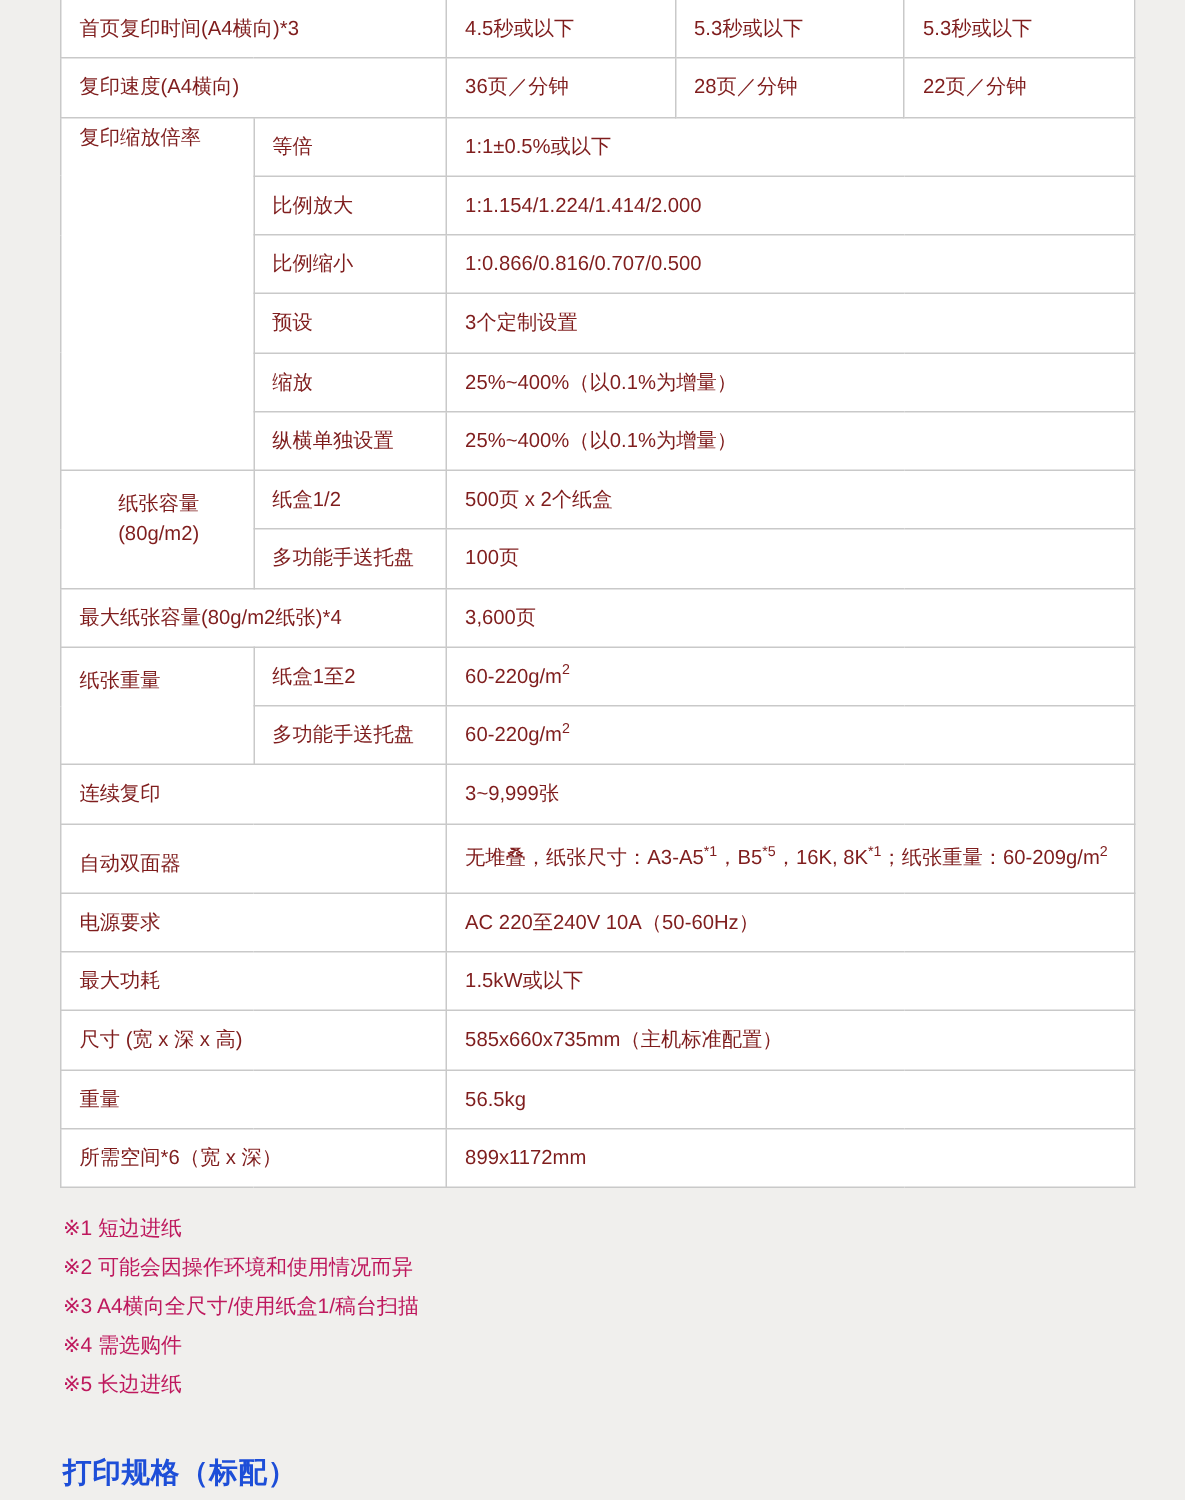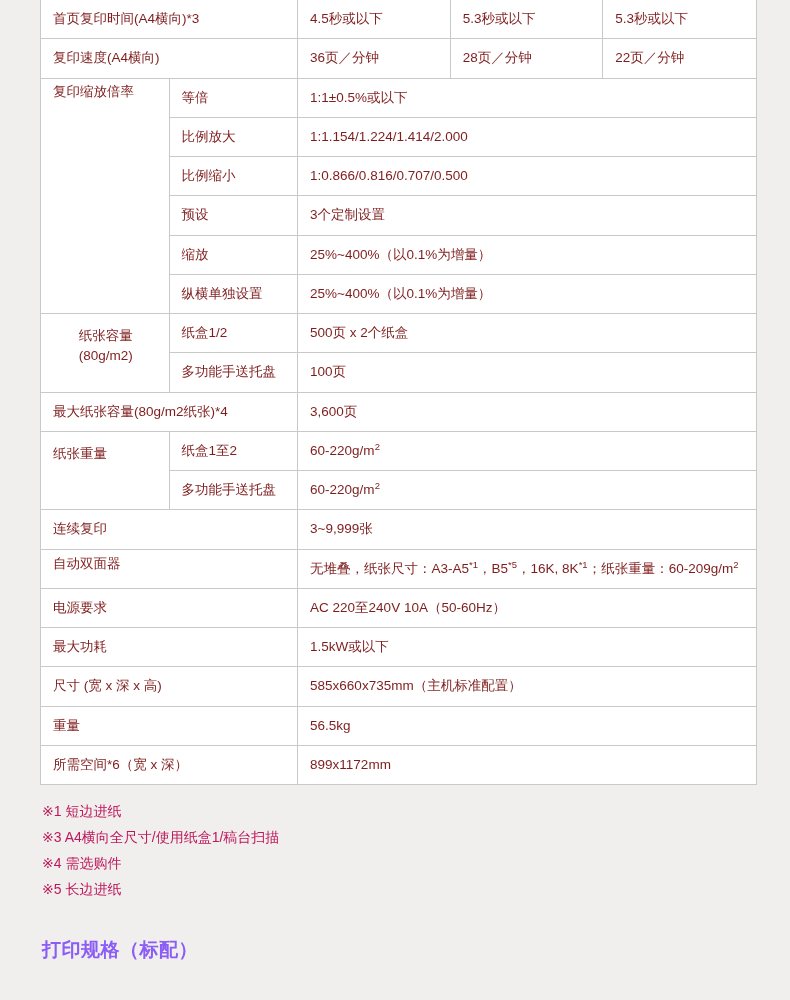--- a/index.html
+++ b/index.html
@@ -64,21 +64,21 @@
     padding-left: 2px;
   }
   .notes div {
     font-size: 14px;
     color: #be185d;
     line-height: 1.85;
   }
   h2.section-title {
     font-size: 19px;
     font-weight: bold;
-    color: #8b5cf6;
+    color: #1d4ed8;
     margin: 34px 0 18px 2px;
     letter-spacing: 0.5px;
   }
   .cut-top {
     margin-top: -1px;
   }
 </style>
 </head>
 <body>
 
@@ -170,21 +170,21 @@
           <td class="lbl2">多功能手送托盘</td>
           <td colspan="3">60-220g/m<sup>2</sup></td>
         </tr>
 
         <tr>
           <td class="lbl" colspan="2">连续复印</td>
           <td colspan="3">3~9,999张</td>
         </tr>
 
         <tr>
-          <td class="lbl" colspan="2" style="vertical-align: top; padding-top: 4px;">自动双面器</td>
+          <td class="lbl" colspan="2" style="vertical-align: top; padding-top: 16px;">自动双面器</td>
           <td colspan="3">无堆叠，纸张尺寸：A3-A5<sup>*1</sup>，B5<sup>*5</sup>，16K, 8K<sup>*1</sup>；纸张重量：60-209g/m<sup>2</sup></td>
         </tr>
 
         <tr>
           <td class="lbl" colspan="2">电源要求</td>
           <td colspan="3">AC 220至240V 10A（50-60Hz）</td>
         </tr>
 
         <tr>
           <td class="lbl" colspan="2">最大功耗</td>
@@ -203,20 +203,21 @@
 
         <tr>
           <td class="lbl" colspan="2">所需空间*6（宽 x 深）</td>
           <td colspan="3">899x1172mm</td>
         </tr>
       </tbody>
     </table>
 
     <div class="notes">
       <div>※1 短边进纸</div>
+      <div>※2 可能会因操作环境和使用情况而异</div>
       <div>※3 A4横向全尺寸/使用纸盒1/稿台扫描</div>
       <div>※4 需选购件</div>
       <div>※5 长边进纸</div>
     </div>
 
     <h2 class="section-title">打印规格（标配）</h2>
 
   </div>
 </div>
 

